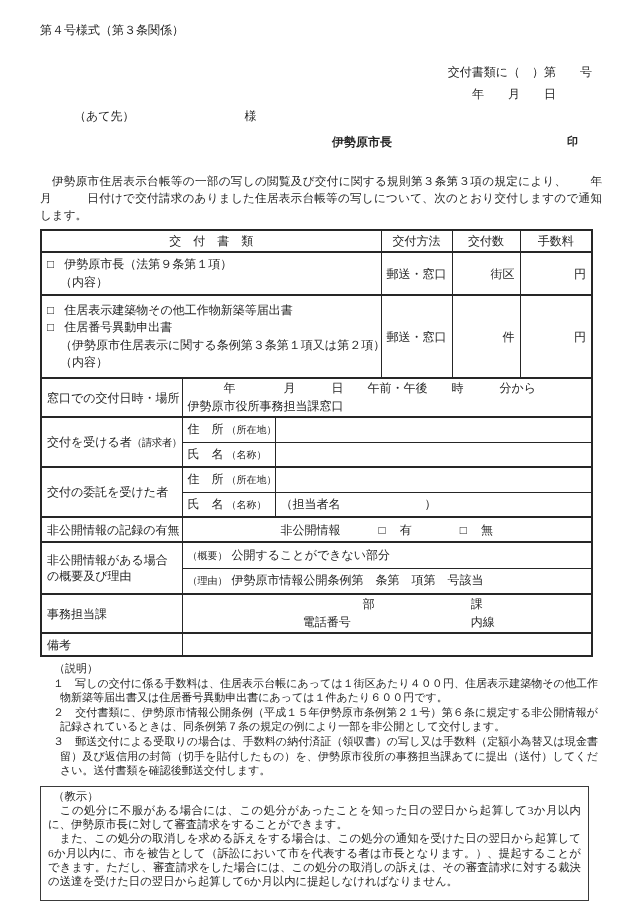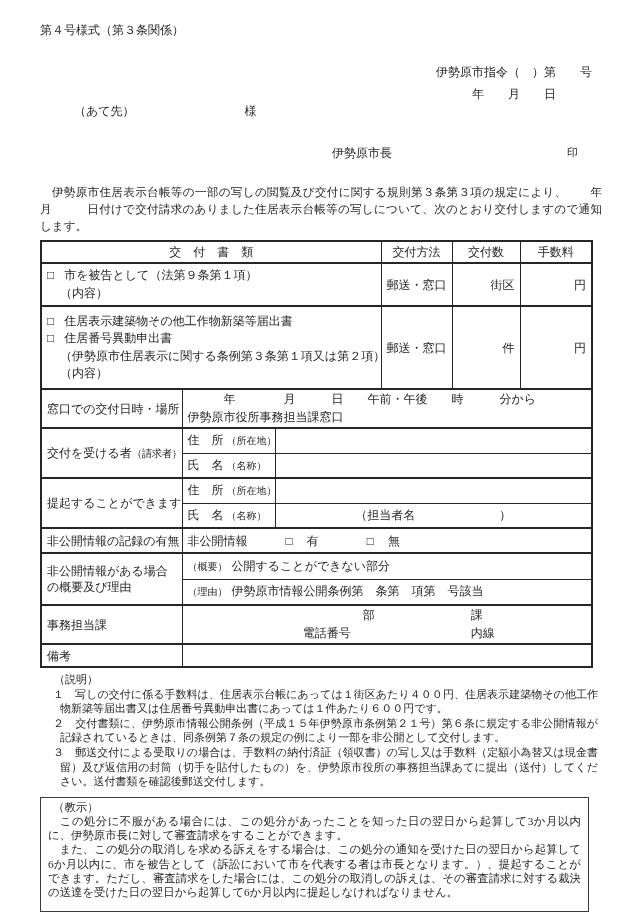--- a/index.html
+++ b/index.html
@@ -11,23 +11,23 @@
     background:#ffffff;
     color:#262626;
     font-family:"Liberation Serif","DejaVu Serif",serif;
     font-size:12px;
     overflow:hidden;
   }
   .form-number { font-size:12px; }
   .doc-title { text-align:center; font-size:15px; letter-spacing:1px; margin-top:21px; }
   .directive-line { text-align:right; margin-top:25px; padding-right:2px; }
   .issue-date-line { text-align:right; margin-top:5px; padding-right:38px; }
-  .addressee-line { padding-left:34px; }
+  .addressee-line { margin-top:5px; padding-left:34px; }
   .addressee-line .honorific { margin-left:110px; }
-  .mayor-line { display:flex; margin-top:25px; padding-left:292px; padding-right:16px; }
+  .mayor-line { display:flex; margin-top:9px; padding-left:292px; padding-right:16px;font-weight:bold; }
   .mayor-line .seal { margin-left:auto; font-size:11px; }
   .intro-paragraph {
     margin-top:22px; margin-right:-8px;
     font-size:11.6px; line-height:17px;
     text-align:justify;
   }
   table.main {
     border-collapse:collapse; table-layout:fixed;
     width:551px; margin-top:5px;
     border:2px solid #262626;
@@ -46,22 +46,22 @@
   .doc-line { line-height:17.5px; white-space:nowrap; }
   .cb { display:inline-block; margin-right:10px; }
   .doc-indent { padding-left:13px; }
   td.center-cell { text-align:left; padding:1px 2px; white-space:nowrap; }
   td.unit-cell { text-align:right; padding-right:7px; white-space:nowrap; }
   td.label-cell { padding-left:5px; white-space:nowrap; }
   td.label-cell-wrap { padding-left:5px; white-space:normal; line-height:15.5px; }
   .label-note { font-size:10.5px; letter-spacing:-0.5px; }
   td.field-label-cell { padding-left:7px; white-space:nowrap; }
   .small-note { font-size:10px; }
-  td.staff-cell { text-align:center; padding-right:4px; white-space:nowrap; }
-  td.privacy-cell { white-space:nowrap; }
+  td.staff-cell { text-align:left; padding-right:4px; white-space:nowrap; }
+  td.privacy-cell { white-space:nowrap;text-align:center; }
   .privacy-gap-a { margin-left:38px; }
   .privacy-gap-b { margin-left:14px; }
   .privacy-gap-c { margin-left:48px; }
   .reason-tag { font-size:10px; margin-right:4px; }
   td.office-cell { padding-left:2px;text-align:center; }
   .office-line { line-height:17.5px; white-space:pre; }
   .notes-section { margin-top:4px; font-size:11px; line-height:14.6px; }
   .notes-heading { padding-left:14px; }
   .note-item { padding-left:20px; text-indent:-7px; text-align:justify; margin-right:-4px; }
   .appeal-box {
@@ -75,21 +75,21 @@
   .appeal-paragraph { margin:0; text-align:justify; }
 </style>
 </head>
 <body>
 
 <div class="page">
 
   <div class="form-number">第４号様式（第３条関係）</div>
 
 
-  <div class="directive-line">伊勢原市指令（　）第　　号</div>
+  <div class="directive-line">交付書類に（　）第　　号</div>
 
   <div class="issue-date-line">年　　月　　日</div>
 
   <div class="addressee-line">
     <span>（あて先）</span><span class="honorific">様</span>
   </div>
 
   <div class="mayor-line">
     <span>伊勢原市長</span>
     <span class="seal">印</span>
@@ -111,21 +111,21 @@
         <tr style="height:22px;">
       <td class="th-cell" colspan="3">交　付　書　類</td>
       <td class="th-cell">交付方法</td>
       <td class="th-cell">交付数</td>
       <td class="th-cell">手数料</td>
     </tr>
 
     <tr class="major" style="height:43px;">
       <td class="doc-cell" colspan="3">
         <div class="doc-line">
-          <span class="cb">□</span><span>市を被告として（法第９条第１項）</span>
+          <span class="cb">□</span><span>伊勢原市長（法第９条第１項）</span>
         </div>
         <div class="doc-line doc-indent">（内容）</div>
       </td>
       <td class="center-cell">郵送・窓口</td>
       <td class="unit-cell">街区</td>
       <td class="unit-cell">円</td>
     </tr>
 
     <tr class="major" style="height:83px;">
       <td class="doc-cell" colspan="3">
@@ -161,21 +161,21 @@
       <td colspan="4"></td>
     </tr>
     <tr style="height:25px;">
       <td class="field-label-cell">
         <span>氏　名</span> <span class="small-note">（名称）</span>
       </td>
       <td colspan="4"></td>
     </tr>
 
     <tr class="major" style="height:25px;">
-      <td class="label-cell" rowspan="2">提起することができます</td>
+      <td class="label-cell" rowspan="2">交付の委託を受けた者</td>
       <td class="field-label-cell">
         <span>住　所</span> <span class="small-note">（所在地）</span>
       </td>
       <td colspan="4"></td>
     </tr>
     <tr style="height:25px;">
       <td class="field-label-cell">
         <span>氏　名</span> <span class="small-note">（名称）</span>
       </td>
       <td colspan="4" class="staff-cell">（担当者名　　　　　　　）</td>

